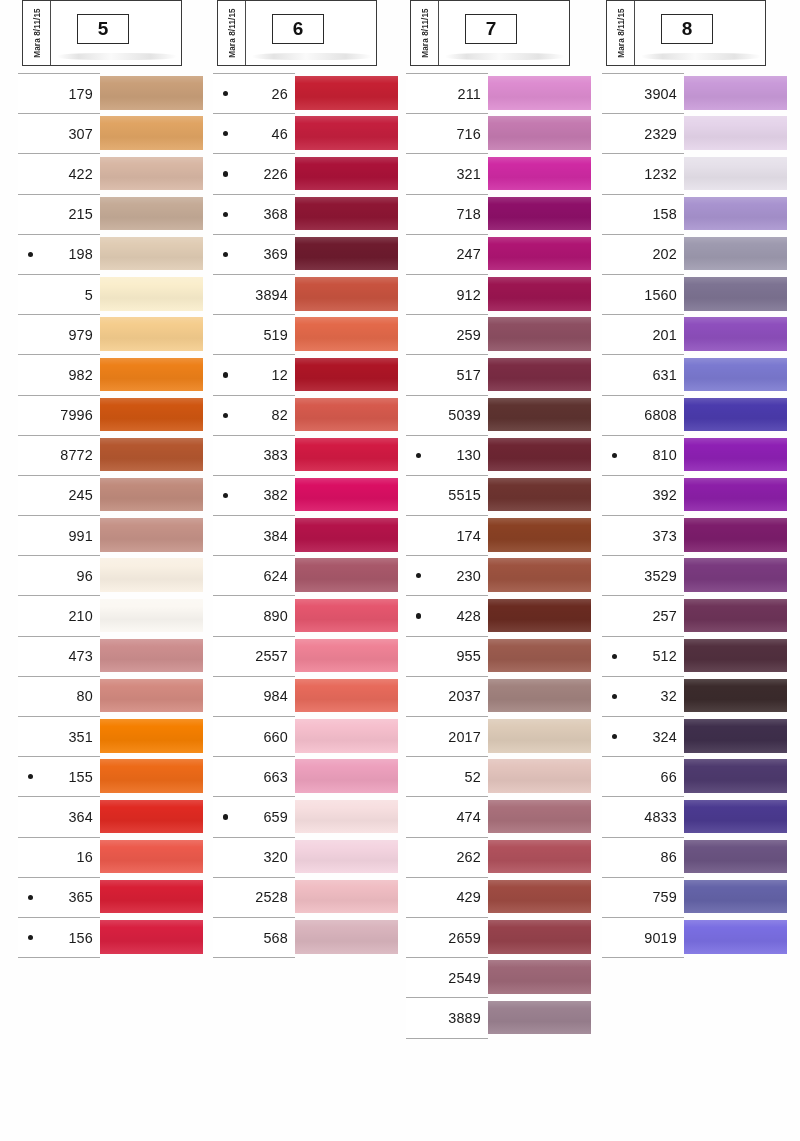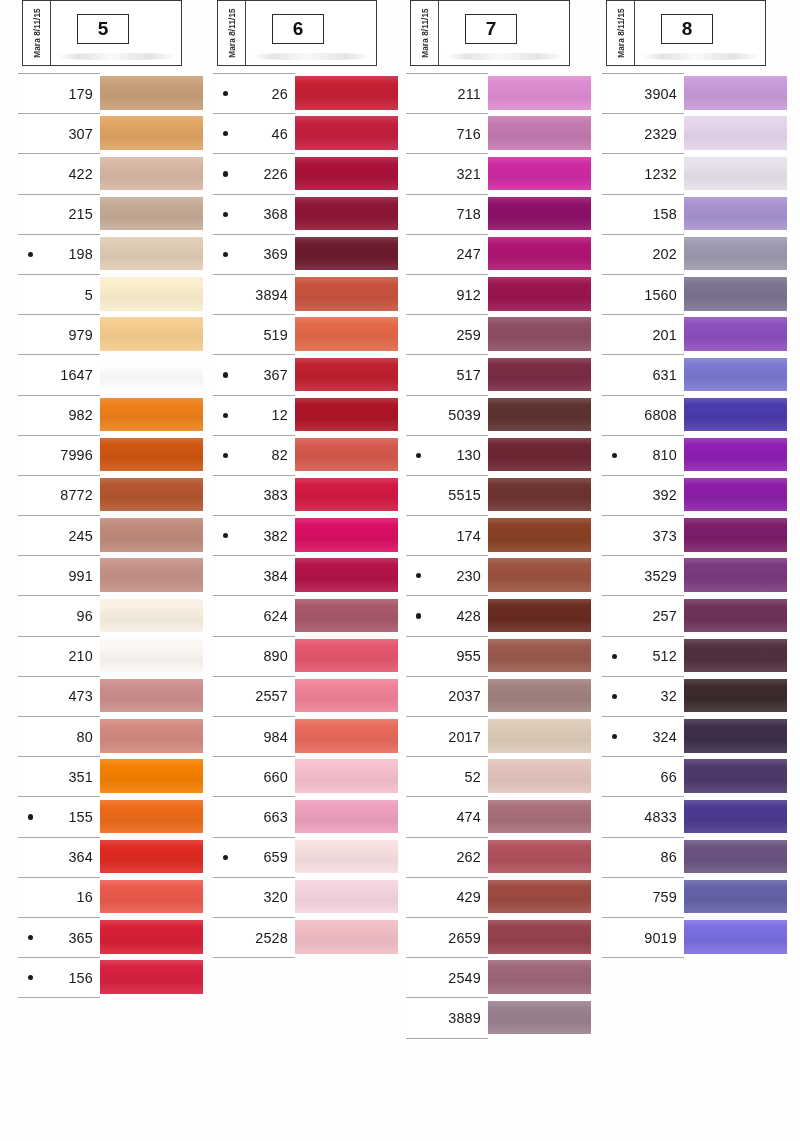--- a/index.html
+++ b/index.html
@@ -180,26 +180,20 @@
             <span class="num">5</span>
           </div>
         </div>
         <div class="row">
           <div class="swatch" style="background: rgb(245, 205, 141);"></div>
           <div class="label-cell">
             <span class="num">979</span>
           </div>
         </div>
         <div class="row">
-          <div class="swatch"></div>
-          <div class="label-cell">
-            <span class="num">1647</span>
-          </div>
-        </div>
-        <div class="row">
           <div class="swatch" style="background: rgb(237, 128, 25);"></div>
           <div class="label-cell">
             <span class="num">982</span>
           </div>
         </div>
         <div class="row">
           <div class="swatch" style="background: rgb(207, 86, 17);"></div>
           <div class="label-cell">
             <span class="num">7996</span>
           </div>
@@ -338,27 +332,20 @@
             <span class="num">3894</span>
           </div>
         </div>
         <div class="row">
           <div class="swatch" style="background: rgb(227, 105, 74);"></div>
           <div class="label-cell">
             <span class="num">519</span>
           </div>
         </div>
         <div class="row">
-          <div class="swatch" style="background: rgb(192, 32, 47);"></div>
-          <div class="label-cell">
-            <span class="dot"></span>
-            <span class="num">367</span>
-          </div>
-        </div>
-        <div class="row">
           <div class="swatch" style="background: rgb(174, 21, 38);"></div>
           <div class="label-cell">
             <span class="dot"></span>
             <span class="num">12</span>
           </div>
         </div>
         <div class="row">
           <div class="swatch" style="background: rgb(214, 90, 77);"></div>
           <div class="label-cell">
             <span class="dot"></span>
@@ -430,20 +417,26 @@
         <div class="row">
           <div class="swatch" style="background: rgb(244, 212, 224);"></div>
           <div class="label-cell">
             <span class="num">320</span>
           </div>
         </div>
         <div class="row">
           <div class="swatch" style="background: rgb(240, 189, 195);"></div>
           <div class="label-cell">
             <span class="num">2528</span>
+          </div>
+        </div>
+        <div class="row">
+          <div class="swatch" style="background: rgb(217, 180, 189);"></div>
+          <div class="label-cell">
+            <span class="num">568</span>
           </div>
         </div>
         <div class="col-end"></div>
       </div>
     </div>
     <div class="col col-7">
       <div class="header">
         <div class="hdr-vert-wrap">
           <div class="hdr-vert">Mara 8/11/15</div>
         </div>

